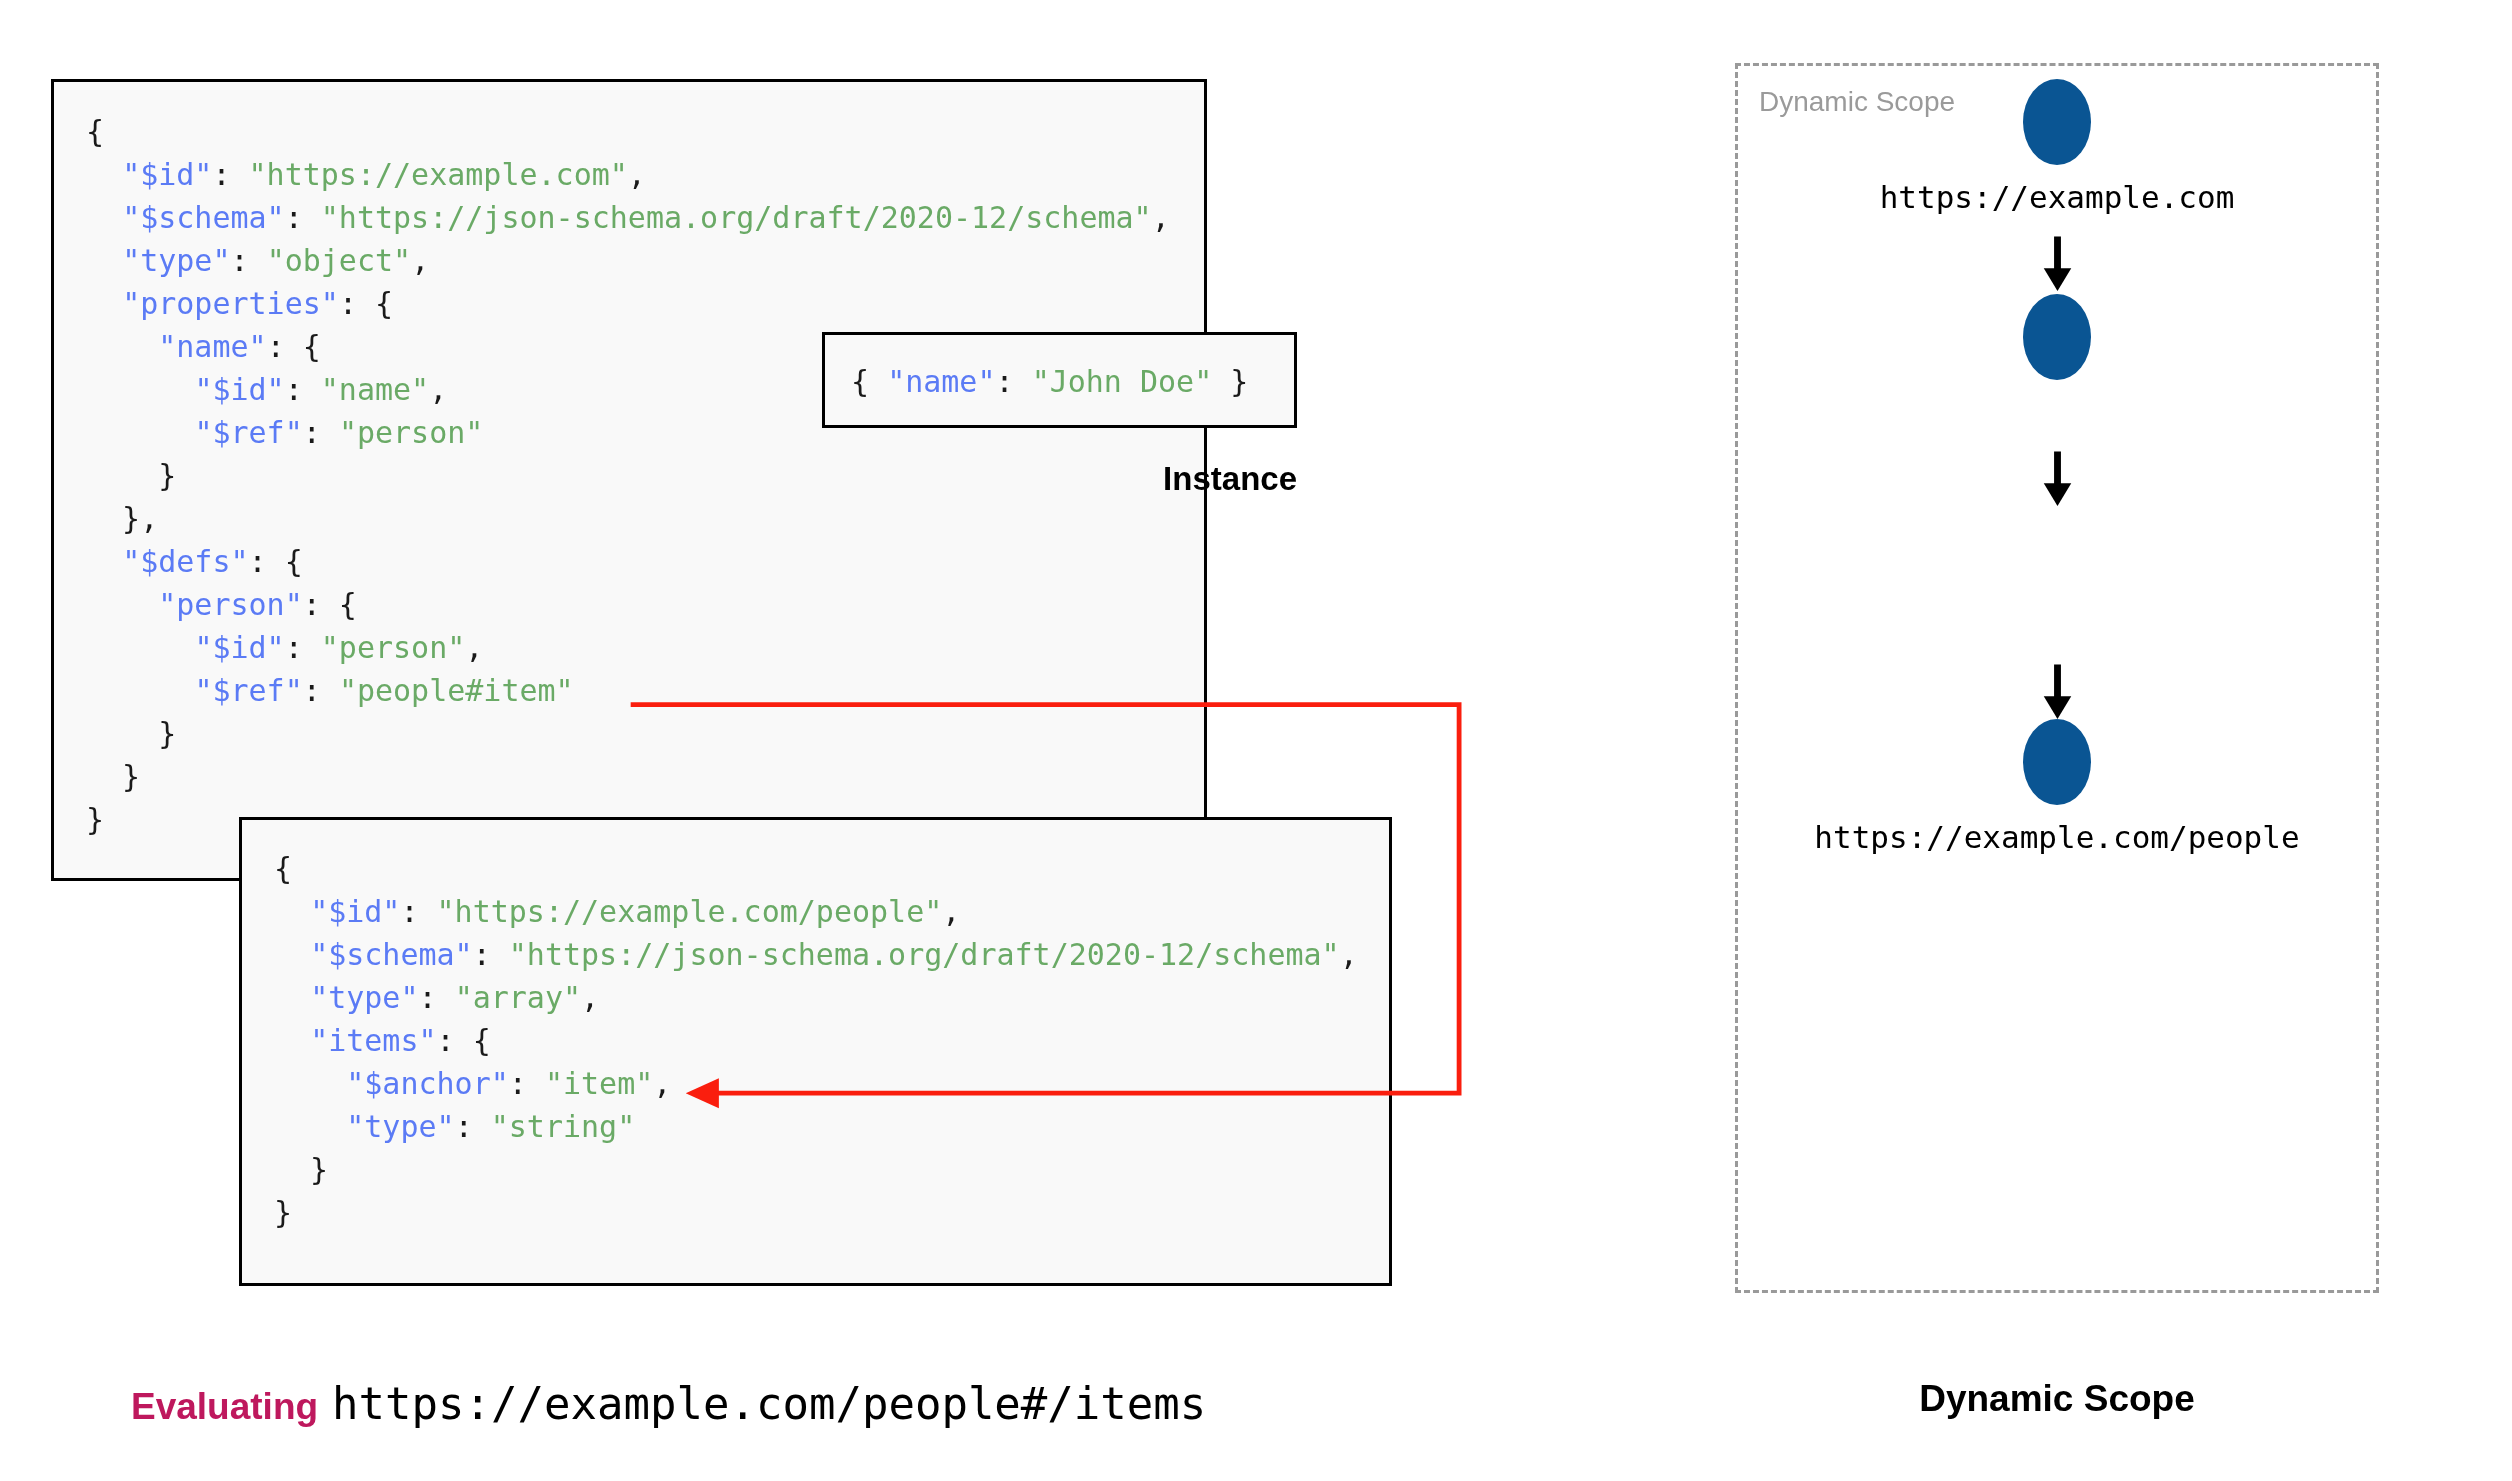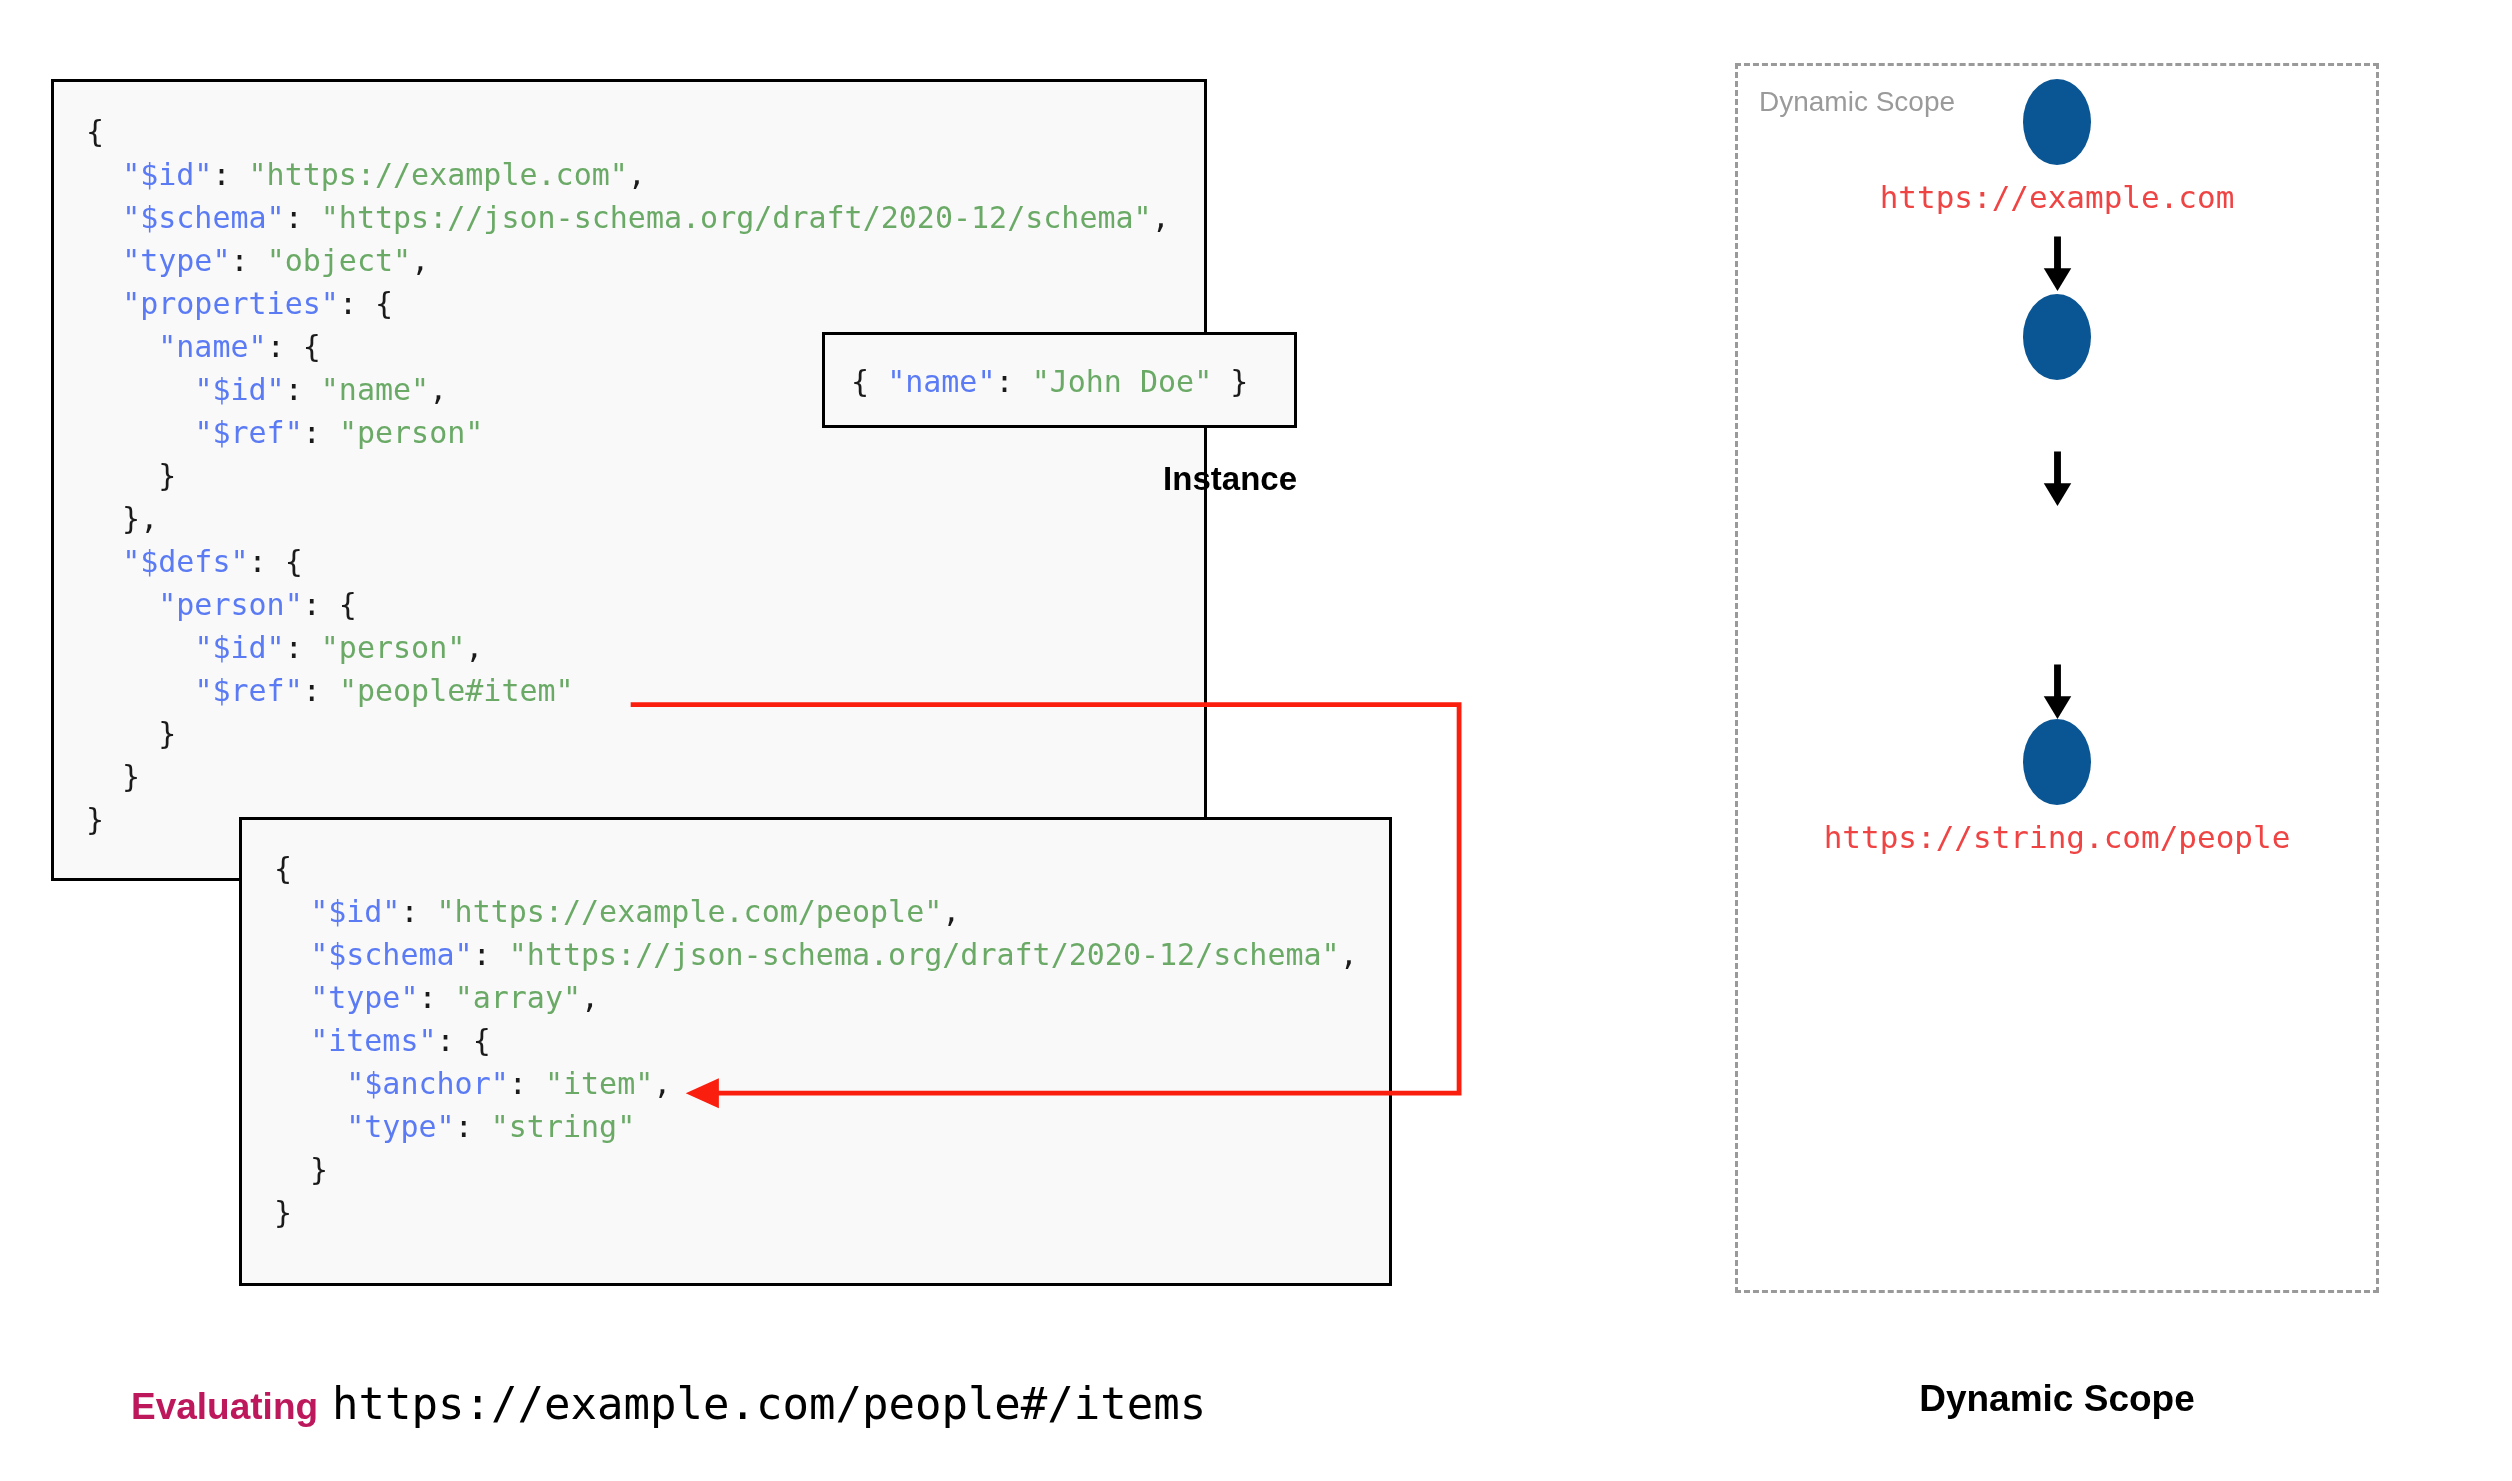--- a/index.html
+++ b/index.html
@@ -167,21 +167,21 @@
     width: 68px;
     height: 86px;
     background: #0a5593;
     border-radius: 50%;
   }
   .node-label {
     display: block;
     margin-top: 14px;
     font-family: "DejaVu Sans Mono", "Liberation Mono", monospace;
     font-size: 31px;
-    color: #ef4444;
+    color: #000000;
     white-space: nowrap;
   }
   .chain-arrow {
     position: absolute;
     left: 0;
     width: 644px;
     height: 59px;
     text-align: center;
   }
   .chain-arrow svg { display: inline-block; }
@@ -291,21 +291,21 @@
 
     <div class="chain-arrow" id="arrow-2">
       <svg width="37" height="59" viewBox="0 0 70 110" xmlns="http://www.w3.org/2000/svg">
         <line x1="35" y1="2" x2="35" y2="68" stroke="#000" stroke-width="13"></line>
         <polygon points="35,105 9,62 61,62" fill="#000"></polygon>
       </svg>
     </div>
 
     <div class="node-group" id="node-3">
       <span class="node-circle"></span>
-      <span class="node-label">https://string.com/people</span>
+      <span class="node-label">https://example.com/people</span>
     </div>
 
   </div>
 
   <div id="scope-caption">Dynamic Scope</div>
 
 </div>
 
 
 </body></html>

